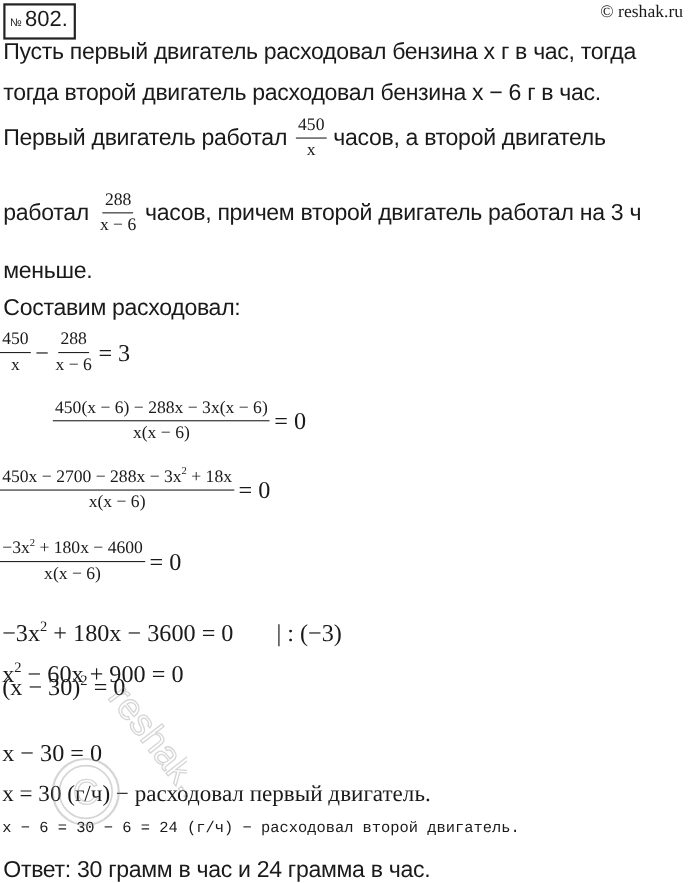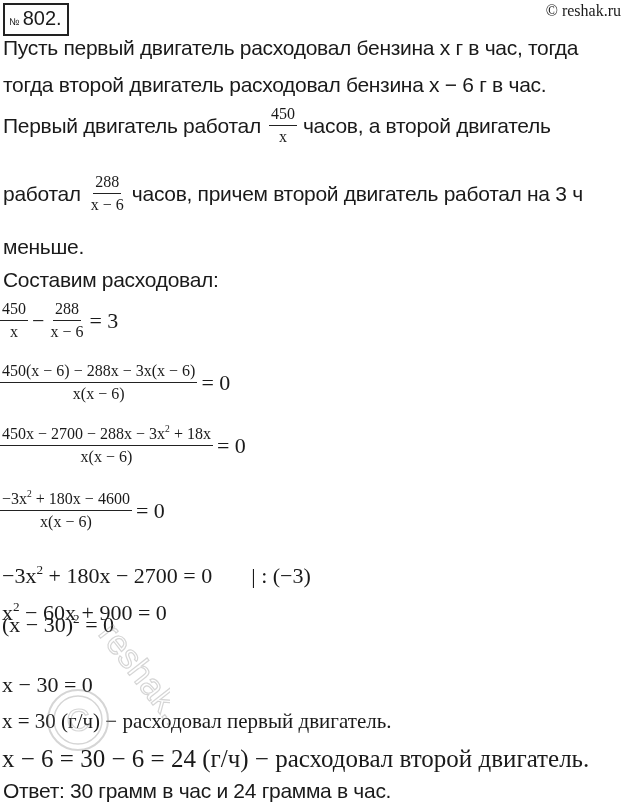--- a/index.html
+++ b/index.html
@@ -109,21 +109,21 @@
   </span>
   <span class="math">−</span>
   <span class="frac">
     <span class="num">288</span>
     <span class="den">x − 6</span>
   </span>
   <span class="math">= 3</span>
 </div>
 
 <div class="abs row" style="left:0px; top:362px;">
-  <span class="frac" style="margin-left:0;">
+  <span class="frac" style="margin-left:0;padding-left:48px;">
     <span class="num">450(x − 6) − 288x − 3x(x − 6)</span>
     <span class="den">x(x − 6)</span>
   </span>
   <span class="math">= 0</span>
 </div>
 
 <div class="abs row" style="left:0px; top:425px;">
   <span class="frac" style="margin-left:0;">
     <span class="num"><span>450x − 2700 − 288x − 3x</span><sup>2</sup><span> + 18x</span></span>
     <span class="den">x(x − 6)</span>
@@ -133,38 +133,38 @@
 
 <div class="abs row" style="left:0px; top:490px;">
   <span class="frac" style="margin-left:0;">
     <span class="num"><span>−3x</span><sup>2</sup><span> + 180x − 4600</span></span>
     <span class="den">x(x − 6)</span>
   </span>
   <span class="math">= 0</span>
 </div>
 
 <div class="abs math" style="left:2px; top:565px;">
-  <span>−3x</span><sup>2</sup><span> + 180x − 2700 = 0</span>
+  <span>−3x</span><sup>2</sup><span> + 180x − 3600 = 0</span>
   <span style="display:inline-block; width:28px;"></span>
   <span>| : (−3)</span>
 </div>
 
 <div class="abs math" style="left:2px; top:602px;">
   <span>x</span><sup>2</sup><span> − 60x + 900 = 0</span>
 </div>
 
 <div class="abs math" style="left:2px; top:614px;">
   <span>(x − 30)</span><sup>2</sup><span> = 0</span>
 </div>
 
 <div class="abs math" style="left:2px; top:674px;">x − 30 = 0</div>
 
 <div class="abs math" style="left:2px; top:711px; font-size:21px;text-align:center;">x = 30 (г/ч) − расходовал первый двигатель.</div>
 
-<div class="abs math" style="left:2px; top:746px; font-size:25px;">x − 6 = 30 − 6 = 24 (г/ч) − расходовал второй двигатель.</div>
+<div class="abs math" style="left:2px; top:746px; font-size:14px;font-family:Liberation Mono, monospace;">x − 6 = 30 − 6 = 24 (г/ч) − расходовал второй двигатель.</div>
 
 <div class="abs txt" style="left:3px; top:780px;">Ответ: 30 грамм в час и 24 грамма в час.</div>
 
 <svg class="watermark" viewBox="0 0 130 160">
   <circle cx="38" cy="110" r="30" fill="none" stroke="#888" stroke-width="2"></circle>
   <circle cx="38" cy="110" r="24" fill="none" stroke="#888" stroke-width="1.5"></circle>
   <text x="38" y="121" text-anchor="middle" font-size="32" fill="none" stroke="#888" stroke-width="1.2" font-family="Liberation Sans, sans-serif">C</text>
   <text x="30" y="40" font-size="34" fill="none" stroke="#888" stroke-width="1.2" font-family="Liberation Sans, sans-serif" transform="rotate(52 60 60)">reshak.ru</text>
 </svg>
 

